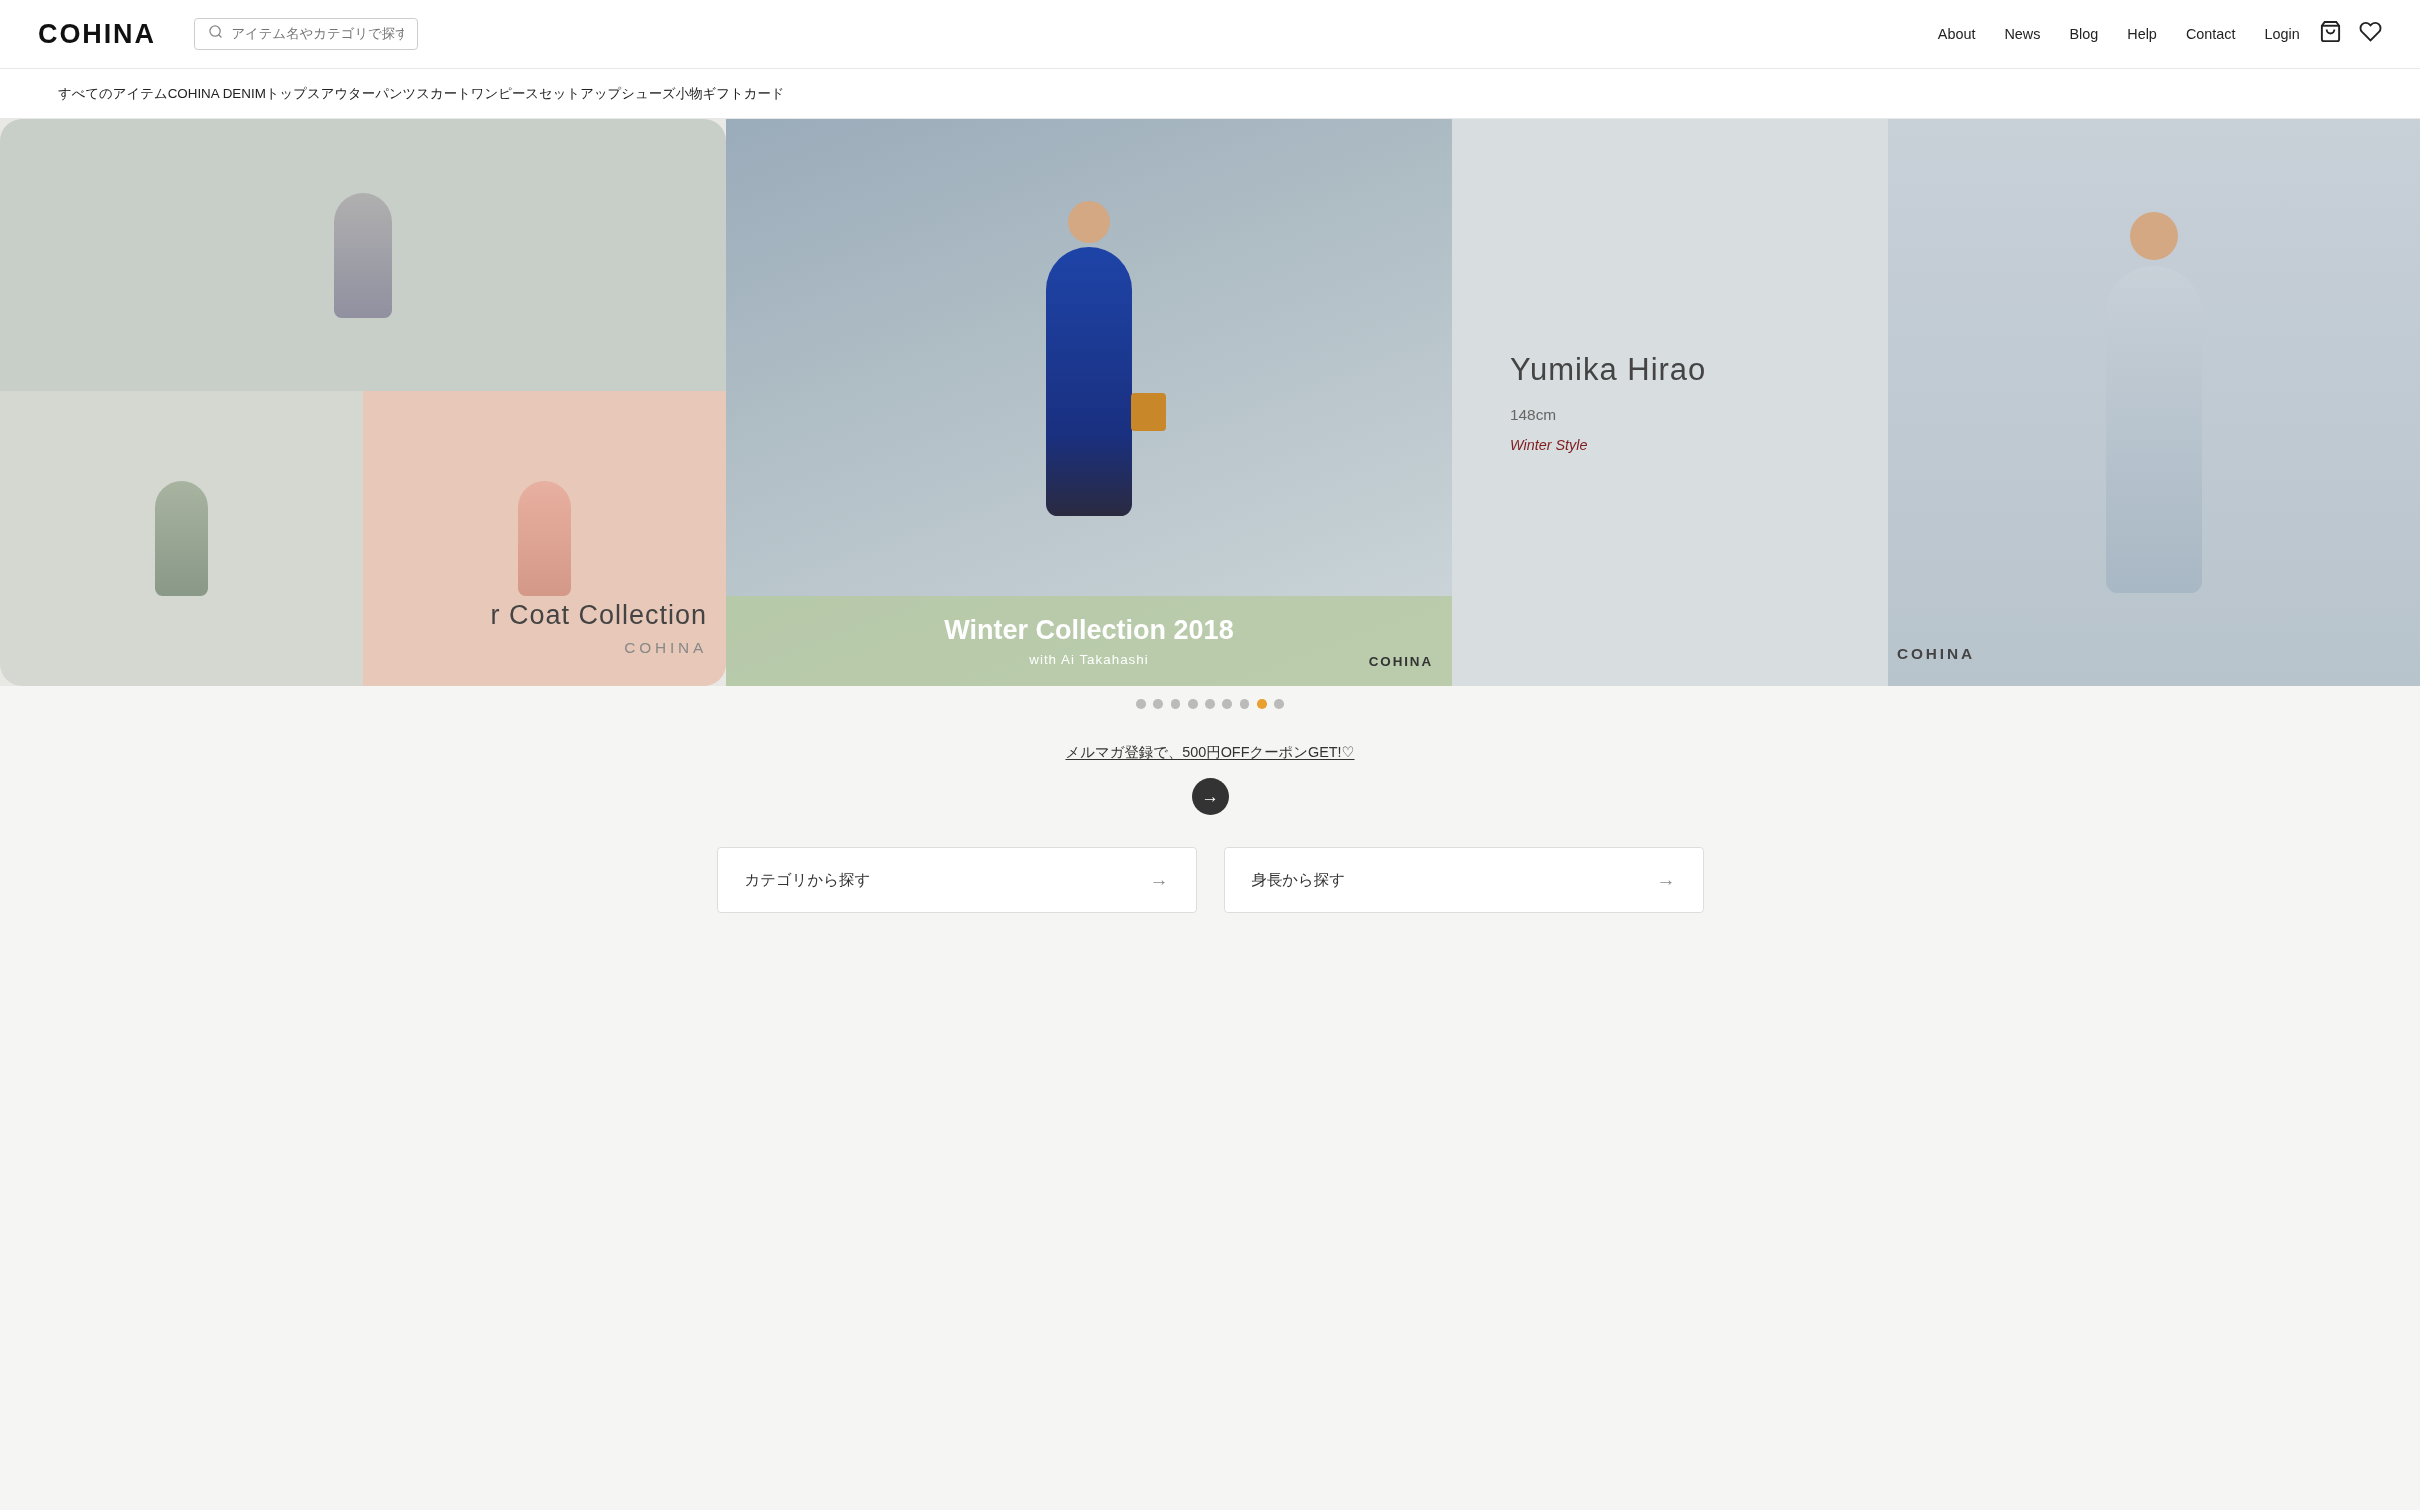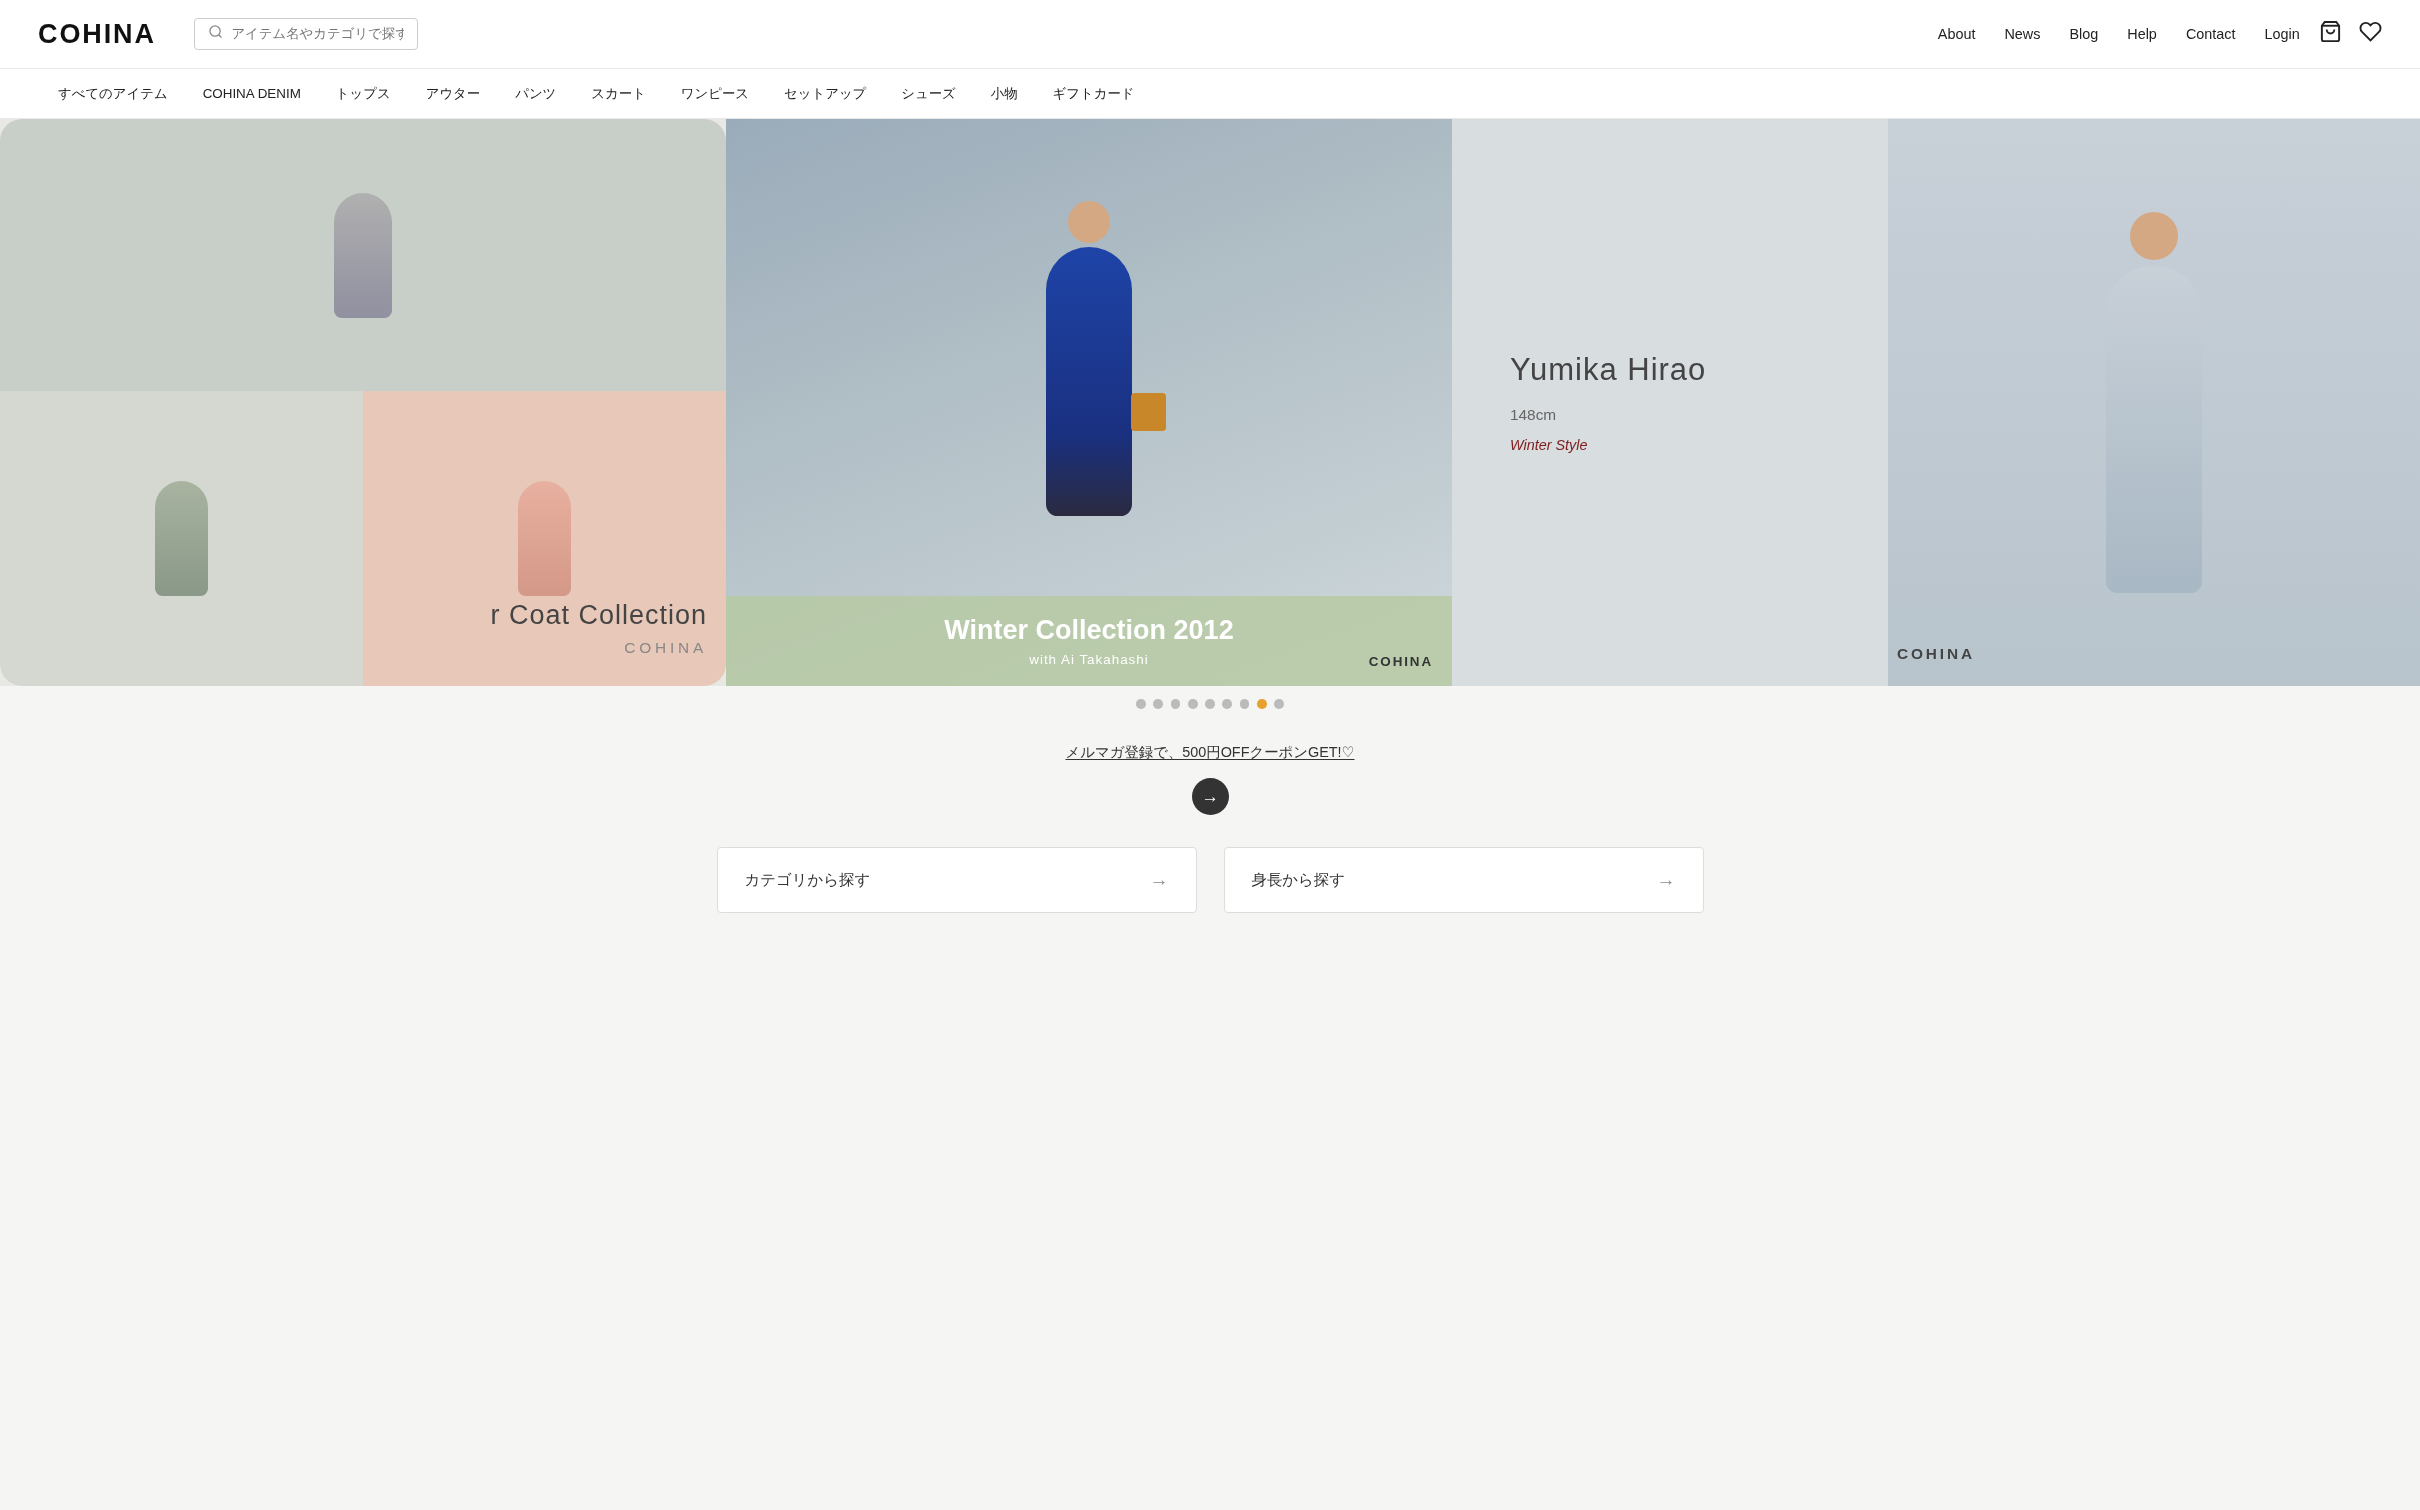--- a/index.html
+++ b/index.html
@@ -68,21 +68,20 @@
     }
 
     
     .cat-nav {
       background: #fff;
       display: flex;
       align-items: center;
       padding: 0 58px;
       height: 50px;
       border-bottom: 1px solid #e8e8e8;
-      gap: 35px;
       overflow-x: auto;
     }
     .cat-nav a {
       text-decoration: none;
       color: #222;
       font-size: 13.4px;
       white-space: nowrap;
     }
 
     
@@ -482,21 +481,21 @@
 
     <div class="panel-center">
       <div class="panel-center-img">
         <div class="figure-model-blue">
           <div class="model-head"></div>
           <div class="model-body"></div>
           <div class="model-bag"></div>
         </div>
       </div>
       <div class="center-caption">
-        <div class="center-title">Winter Collection 2012</div>
+        <div class="center-title">Winter Collection 2018</div>
         <div class="center-sub">with Ai Takahashi</div>
       </div>
       <div class="center-logo">COHINA</div>
     </div>
 
     <div class="panel-right">
       <div class="panel-right-text">
         <div class="panel-right-name">Yumika Hirao</div>
         <div class="panel-right-height">148cm</div>
         <div class="panel-right-style">Winter Style</div>

